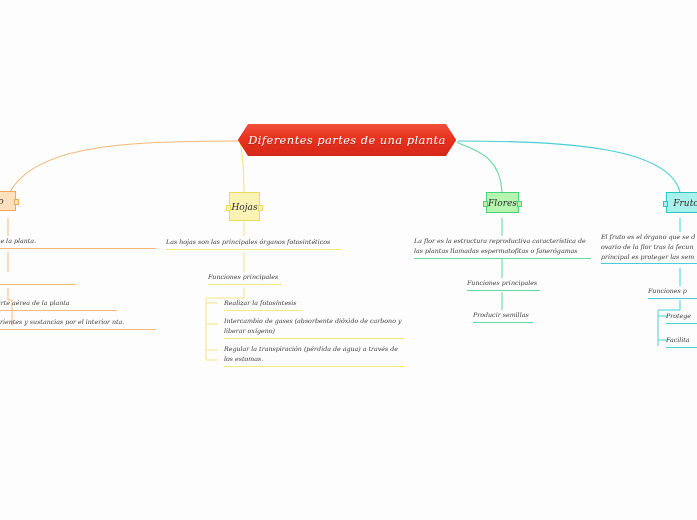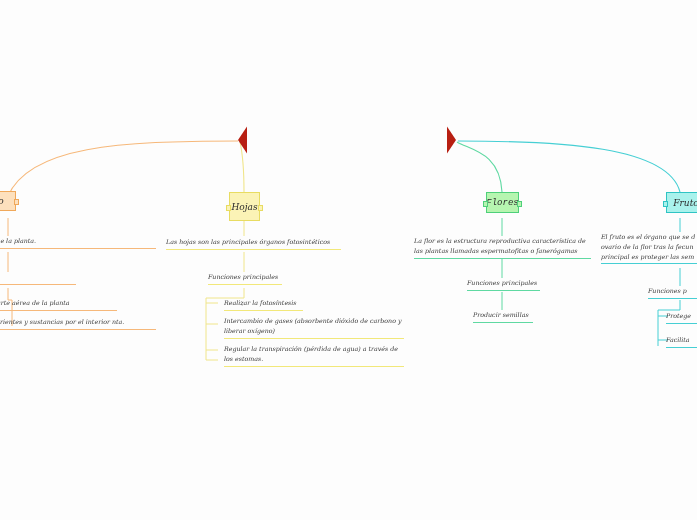--- a/index.html
+++ b/index.html
@@ -52,21 +52,21 @@
   .node::before,.node::after{
     content:"";position:absolute;top:50%;margin-top:-2px;
     width:3px;height:4px;background:inherit;
     border:1px solid;border-color:inherit;
   }
   .node::before{left:-4px;}
   .node::after{right:-4px;}
 
   .n-tallo {background:#fde0bd;border-color:#f0a85a;}
   .n-hojas {background:#fbf3b6;border-color:#e8dc62;}
-  .n-flores{background:#b6f5b0;border-color:#4ed07a;font-family:Liberation Mono, monospace;}
+  .n-flores{background:#b6f5b0;border-color:#4ed07a;}
   .n-frutos{background:#a9f2ec;border-color:#2fc4c4;}
 
   
   .tx{
     position:absolute;
     font-size:6.3px;
     font-style:italic;
     color:#3a3a3a;
     line-height:1.55;
     box-sizing:border-box;
@@ -130,20 +130,23 @@
     <path d="M680,268 L680,286" stroke="#46cfd4" stroke-width="1" fill="none"></path>
     <path d="M680,300 L680,310" stroke="#46cfd4" stroke-width="1" fill="none"></path>
     <path d="M658,310 L658,346" stroke="#46cfd4" stroke-width="1" fill="none"></path>
     <path d="M658,310 L680,310" stroke="#46cfd4" stroke-width="1" fill="none"></path>
     <path d="M658,316 L668,316" stroke="#46cfd4" stroke-width="1" fill="none"></path>
     <path d="M658,340 L668,340" stroke="#46cfd4" stroke-width="1" fill="none"></path>
   </svg>
 
   <div class="banner-fold-l"></div>
   <div class="banner-fold-r"></div>
+  <div class="banner">
+    <span class="banner-text">Diferentes partes de una planta</span>
+  </div>
 
   <div class="node n-tallo" style="left:-14px;top:191px;width:30px;height:20px;">
     <span>o</span>
   </div>
 
   <div class="tx u-or" style="left:-36px;top:236px;width:192px;">que sostiene la planta.</div>
 
   <div class="tx u-or" style="left:-42px;top:272px;width:118px;">rincipales</div>
 
   <div class="tx u-or" style="left:-36px;top:298px;width:153px;">r toda la parte aérea de la planta</div>

